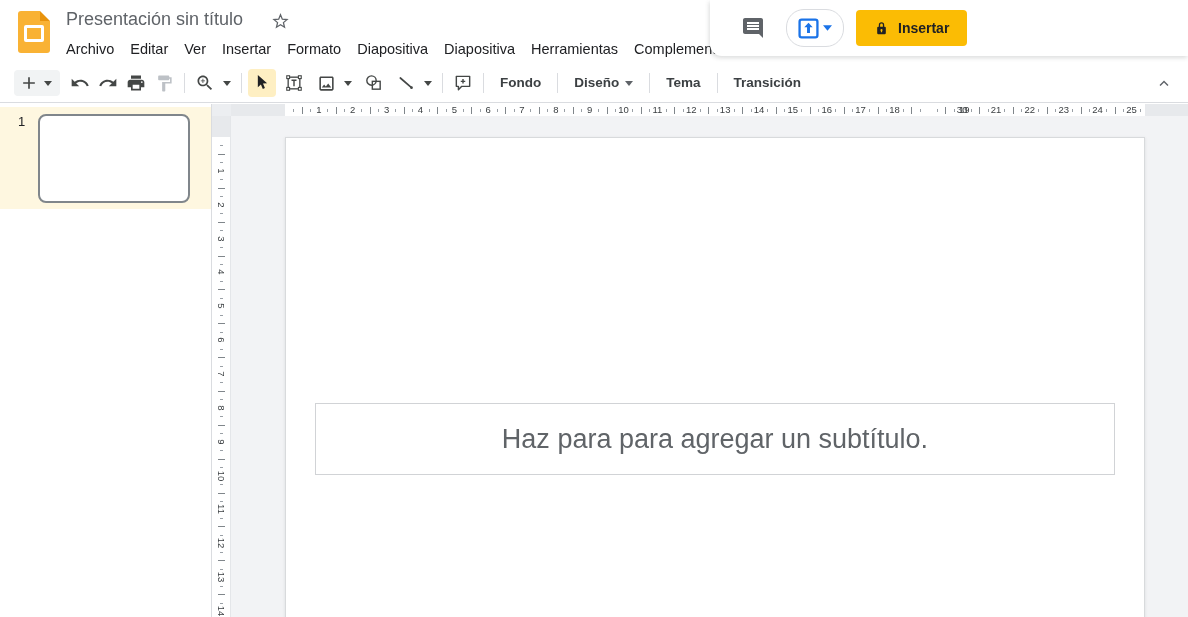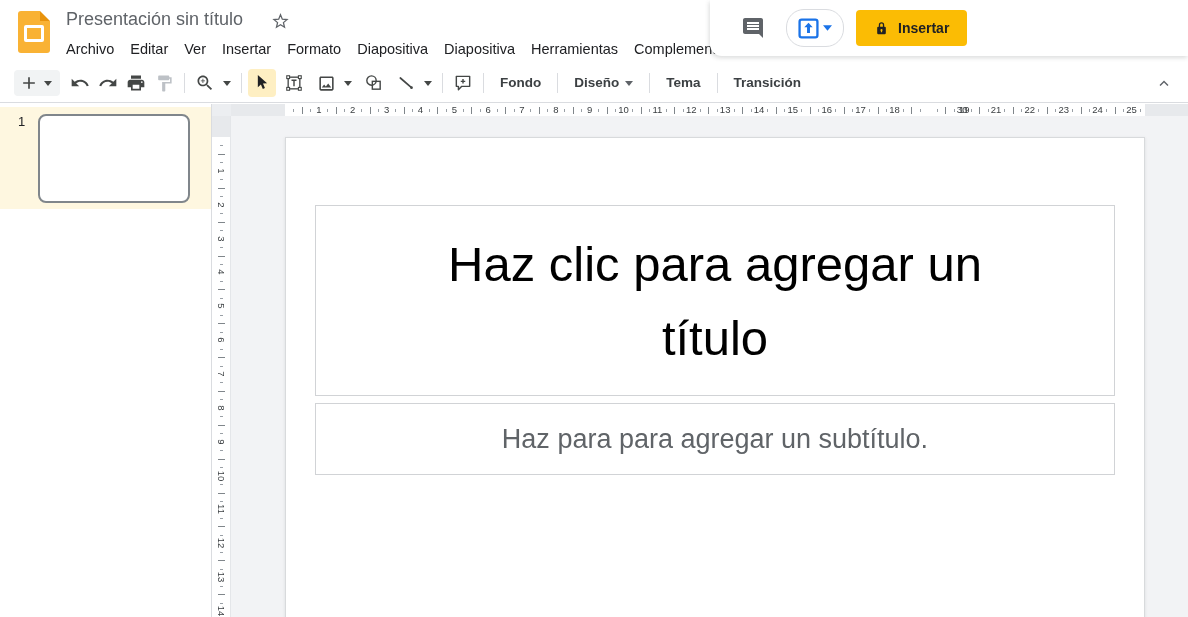--- a/index.html
+++ b/index.html
@@ -428,23 +428,19 @@
       <div class="dot" style="top: 435.76px;"></div>
       <div class="half" style="top: 444.225px;"></div>
       <div class="dot" style="top: 452.689px;"></div>
       <div class="dot" style="top: 469.618px;"></div>
       <div class="half" style="top: 478.083px;"></div>
       <div class="dot" style="top: 486.547px;"></div>
     </div>
 
   <div class="canvas">
     <div class="slide">
-      <div class="title-box">
-        <div class="title-line">Haz clic para agregar un</div>
-        <div class="title-line">título</div>
-      </div>
       <div class="subtitle-box">
         <div class="subtitle-text">Haz para para agregar un subtítulo.</div>
       </div>
     </div>
   </div>
 
 </div>
 
 </body></html>

